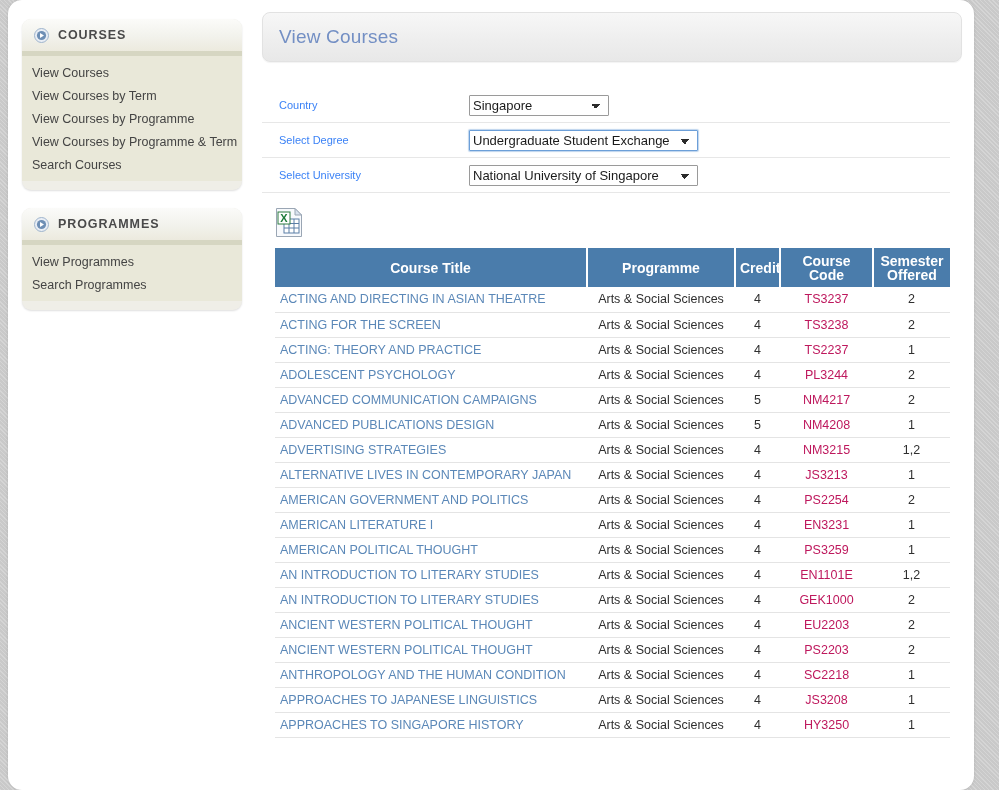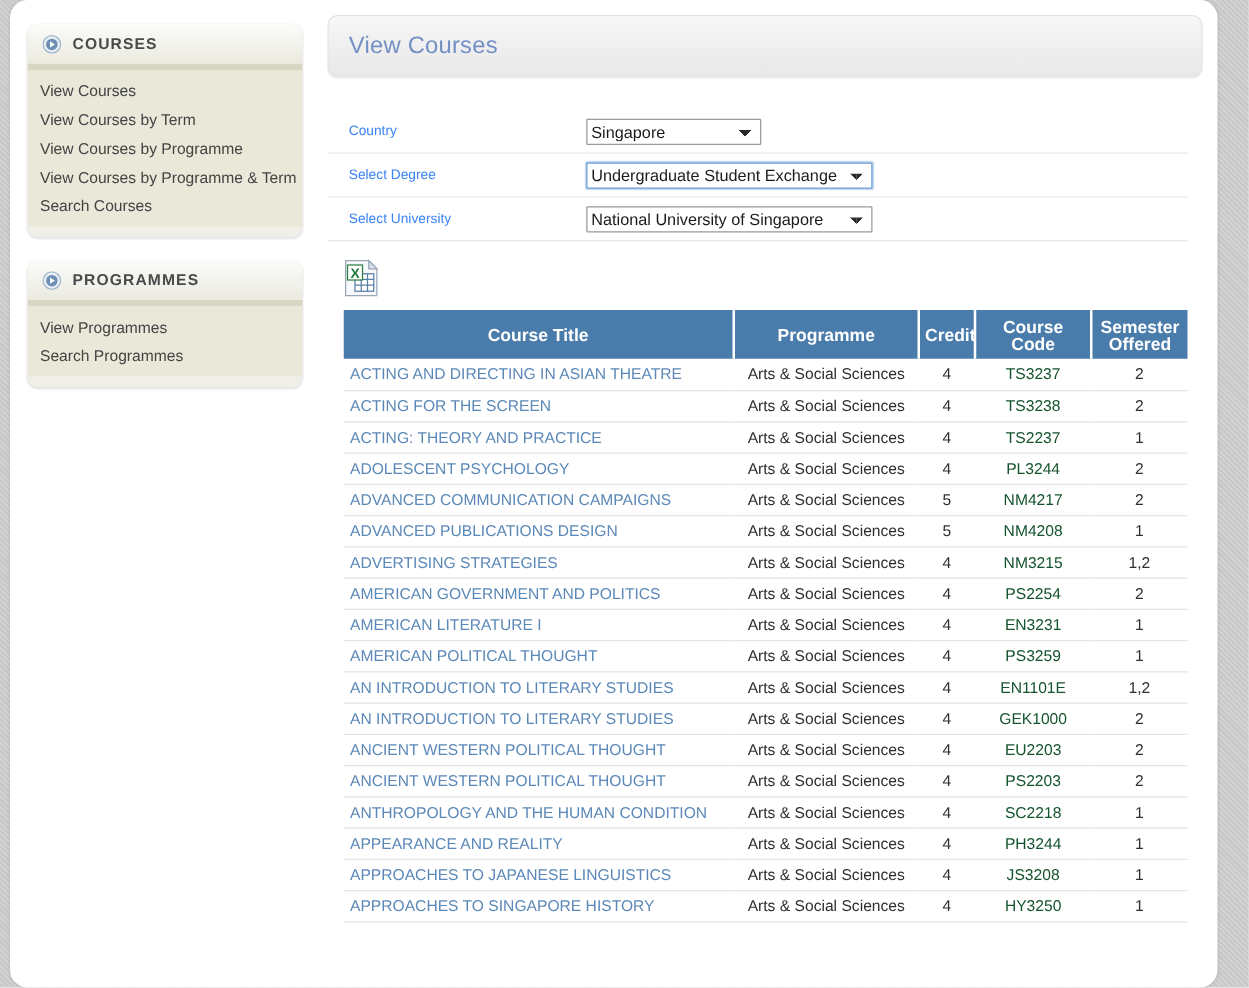--- a/index.html
+++ b/index.html
@@ -234,21 +234,21 @@
 
   td.c-title {
     color: #5b88b8;
     text-align: left;
     padding-left: 6px;
     cursor: pointer;
   }
 
   td.c-prog   { color: #2f2f2f; text-align: center; }
   td.c-credit { color: #2f2f2f; text-align: center; }
-  td.c-code   { color: #14532d; text-align: center; }
+  td.c-code   { color: #be185d; text-align: center; }
   td.c-sem    { color: #2f2f2f; text-align: center; }
 </style>
 </head>
 <body>
 
 <div class="page-shell">
 <div class="page-inner">
 
   <div class="sidebar">
 
@@ -400,20 +400,27 @@
                 <td class="c-sem">1</td>
               </tr>
               <tr>
                 <td class="c-title">ADVERTISING STRATEGIES</td>
                 <td class="c-prog">Arts &amp; Social Sciences</td>
                 <td class="c-credit">4</td>
                 <td class="c-code">NM3215</td>
                 <td class="c-sem">1,2</td>
               </tr>
               <tr>
+                <td class="c-title">ALTERNATIVE LIVES IN CONTEMPORARY JAPAN</td>
+                <td class="c-prog">Arts &amp; Social Sciences</td>
+                <td class="c-credit">4</td>
+                <td class="c-code">JS3213</td>
+                <td class="c-sem">1</td>
+              </tr>
+              <tr>
                 <td class="c-title">AMERICAN GOVERNMENT AND POLITICS</td>
                 <td class="c-prog">Arts &amp; Social Sciences</td>
                 <td class="c-credit">4</td>
                 <td class="c-code">PS2254</td>
                 <td class="c-sem">2</td>
               </tr>
               <tr>
                 <td class="c-title">AMERICAN LITERATURE I</td>
                 <td class="c-prog">Arts &amp; Social Sciences</td>
                 <td class="c-credit">4</td>
@@ -456,27 +463,20 @@
                 <td class="c-sem">2</td>
               </tr>
               <tr>
                 <td class="c-title">ANTHROPOLOGY AND THE HUMAN CONDITION</td>
                 <td class="c-prog">Arts &amp; Social Sciences</td>
                 <td class="c-credit">4</td>
                 <td class="c-code">SC2218</td>
                 <td class="c-sem">1</td>
               </tr>
               <tr>
-                <td class="c-title">APPEARANCE AND REALITY</td>
-                <td class="c-prog">Arts &amp; Social Sciences</td>
-                <td class="c-credit">4</td>
-                <td class="c-code">PH3244</td>
-                <td class="c-sem">1</td>
-              </tr>
-              <tr>
                 <td class="c-title">APPROACHES TO JAPANESE LINGUISTICS</td>
                 <td class="c-prog">Arts &amp; Social Sciences</td>
                 <td class="c-credit">4</td>
                 <td class="c-code">JS3208</td>
                 <td class="c-sem">1</td>
               </tr>
               <tr>
                 <td class="c-title">APPROACHES TO SINGAPORE HISTORY</td>
                 <td class="c-prog">Arts &amp; Social Sciences</td>
                 <td class="c-credit">4</td>

